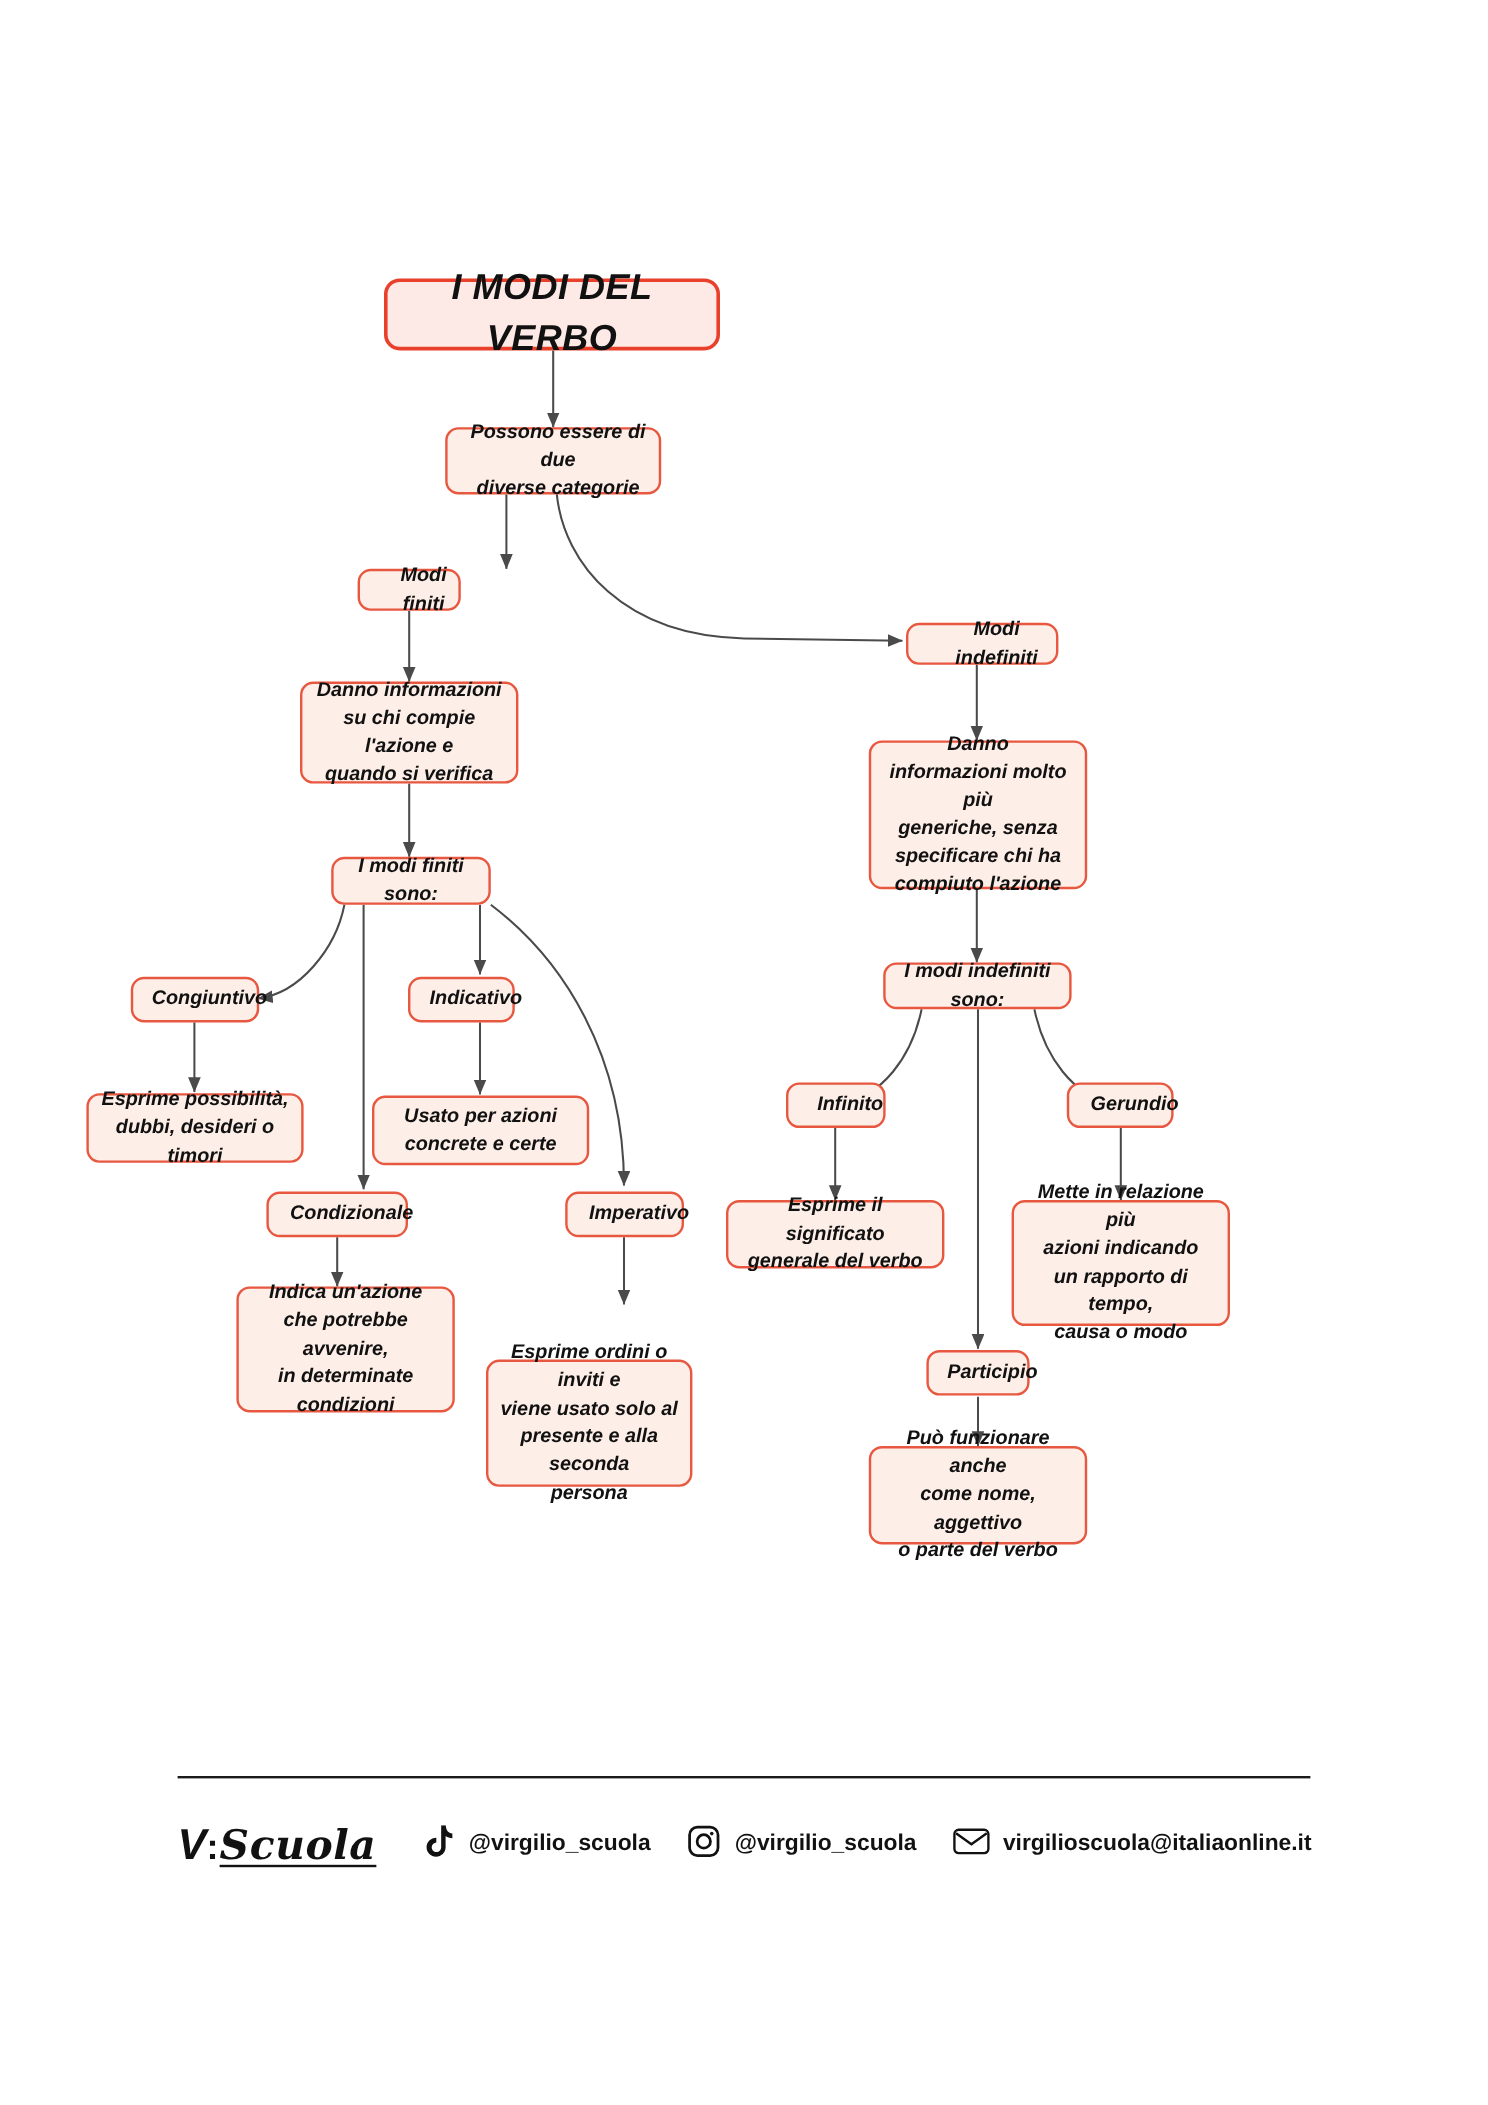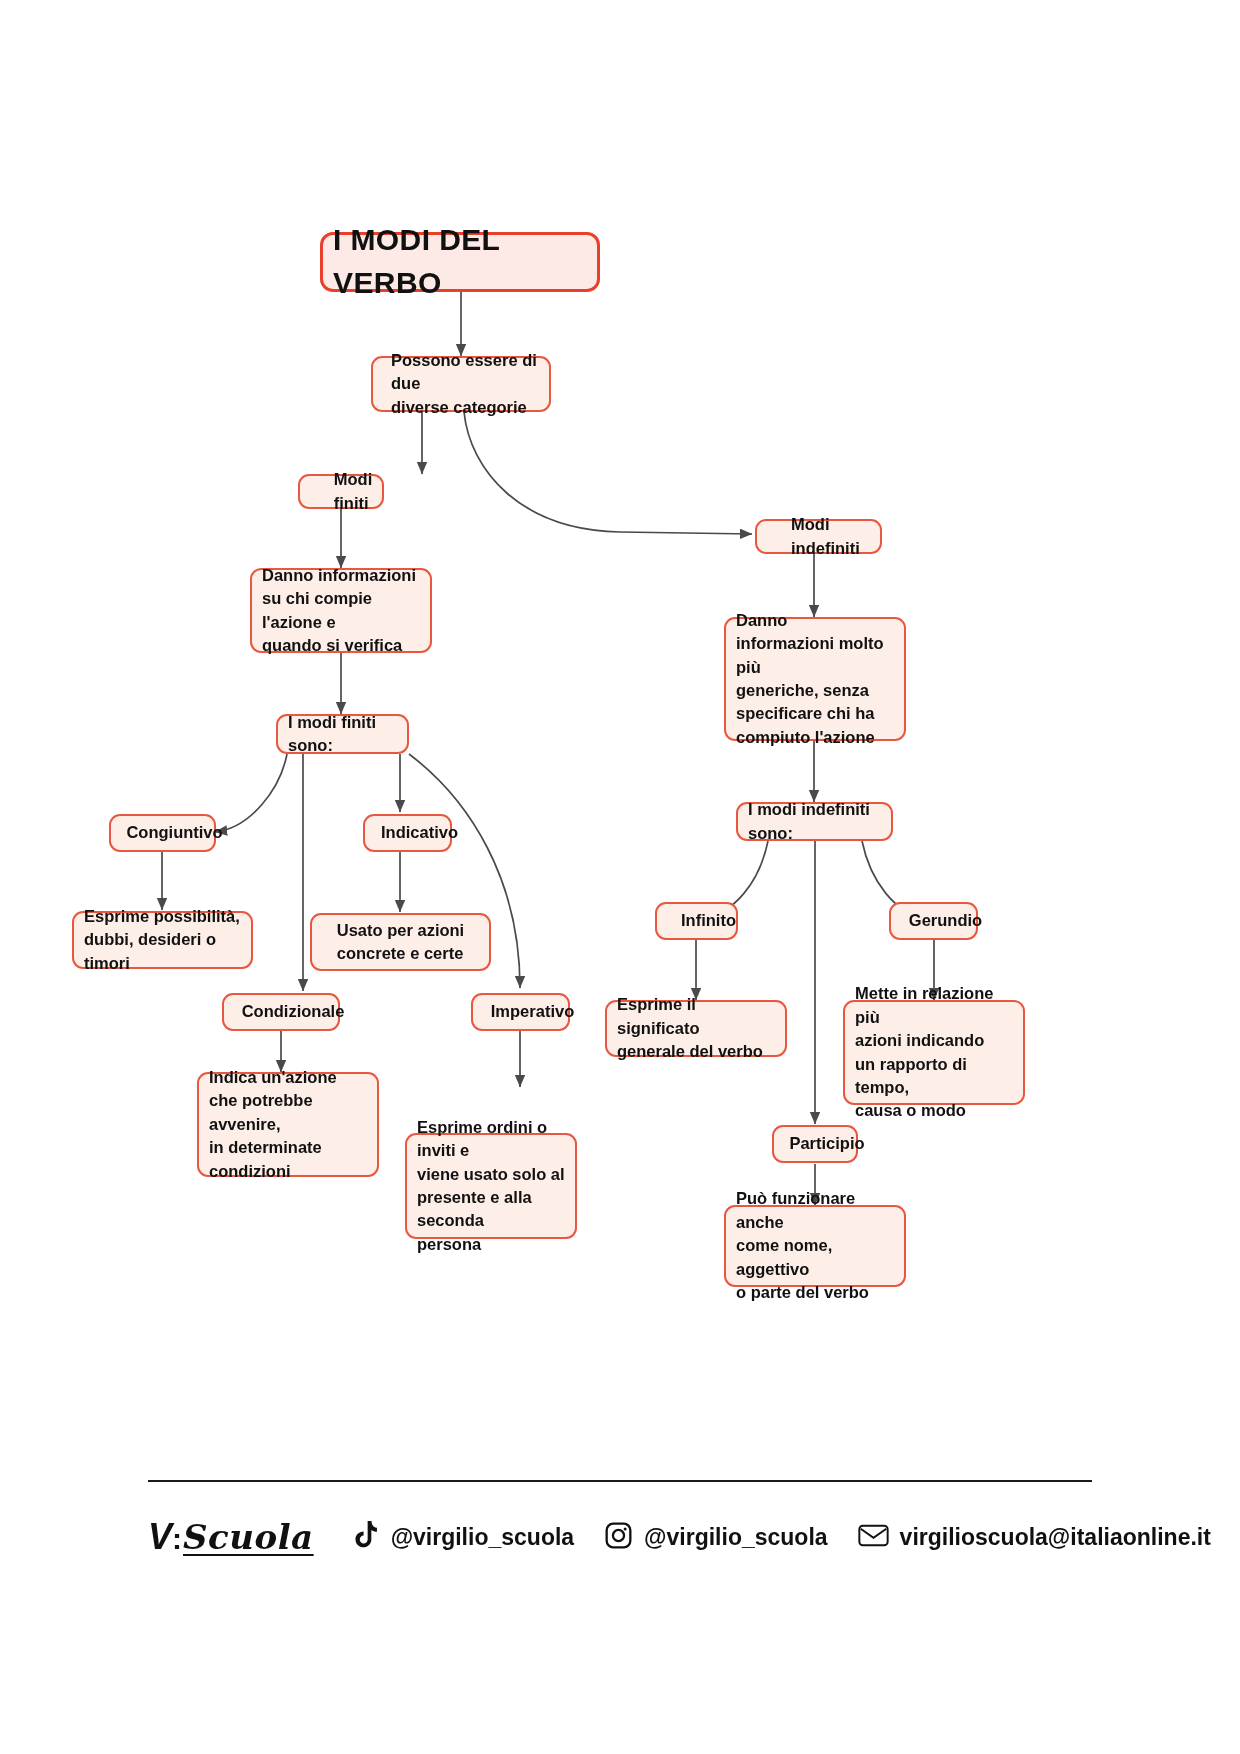--- a/index.html
+++ b/index.html
@@ -32,24 +32,25 @@
     position: absolute;
     z-index: 2;
     box-sizing: border-box;
     background: #fdeee8;
     border: 2.2px solid #e8573f;
     border-radius: 11px;
     color: #111111;
     display: flex;
     align-items: center;
     justify-content: center;
-    text-align: left;
+    text-align: center;
     line-height: 1.42;
     padding: 6px 10px;
     white-space: pre-line;
+    font-style: italic;
   }
   .node.title {
     background: #fdeae6;
     border: 3px solid #e8402a;
     border-radius: 13px;
     font-size: 30px;
     font-weight: 700;
     letter-spacing: 0.4px;
   }
   .node.label {
@@ -119,21 +120,21 @@
     text-decoration: underline;
     text-underline-offset: 5px;
     text-decoration-thickness: 2px;
   }
   .social {
     display: flex;
     align-items: center;
     gap: 11px;
   }
   .social-text {
-    font-size: 23px;
+    font-size: 19px;
     font-weight: 600;
     color: #111;
     white-space: nowrap;
   }
   .ico { display: block; }
 </style>
 </head>
 <body>
 
 <div id="canvas">
@@ -208,21 +209,21 @@
 generiche, senza
 specificare chi ha
 compiuto l'azione</div>
 
   <div class="node stem" style="left:276px; top:714px; width:133px; height:40px;">I modi finiti sono:</div>
 
   <div class="node stem" style="left:736px; top:802px; width:157px; height:39px;">I modi indefiniti sono:</div>
 
   <div class="node label" style="left:109px; top:814px; width:107px; height:38px;">Congiuntivo</div>
 
-  <div class="node label" style="left:363px; top:814px; width:89px; height:38px;">Indicativo</div>
+  <div class="node label" style="left:340px; top:814px; width:89px; height:38px;">Indicativo</div>
 
   <div class="node label" style="left:222px; top:993px; width:118px; height:38px;">Condizionale</div>
 
   <div class="node label" style="left:471px; top:993px; width:99px; height:38px;">Imperativo</div>
 
   <div class="node label" style="left:655px; top:902px; width:83px; height:38px;">Infinito</div>
 
   <div class="node label" style="left:889px; top:902px; width:89px; height:38px;">Gerundio</div>
 
   <div class="node label" style="left:772px; top:1125px; width:86px; height:38px;">Participio</div>

